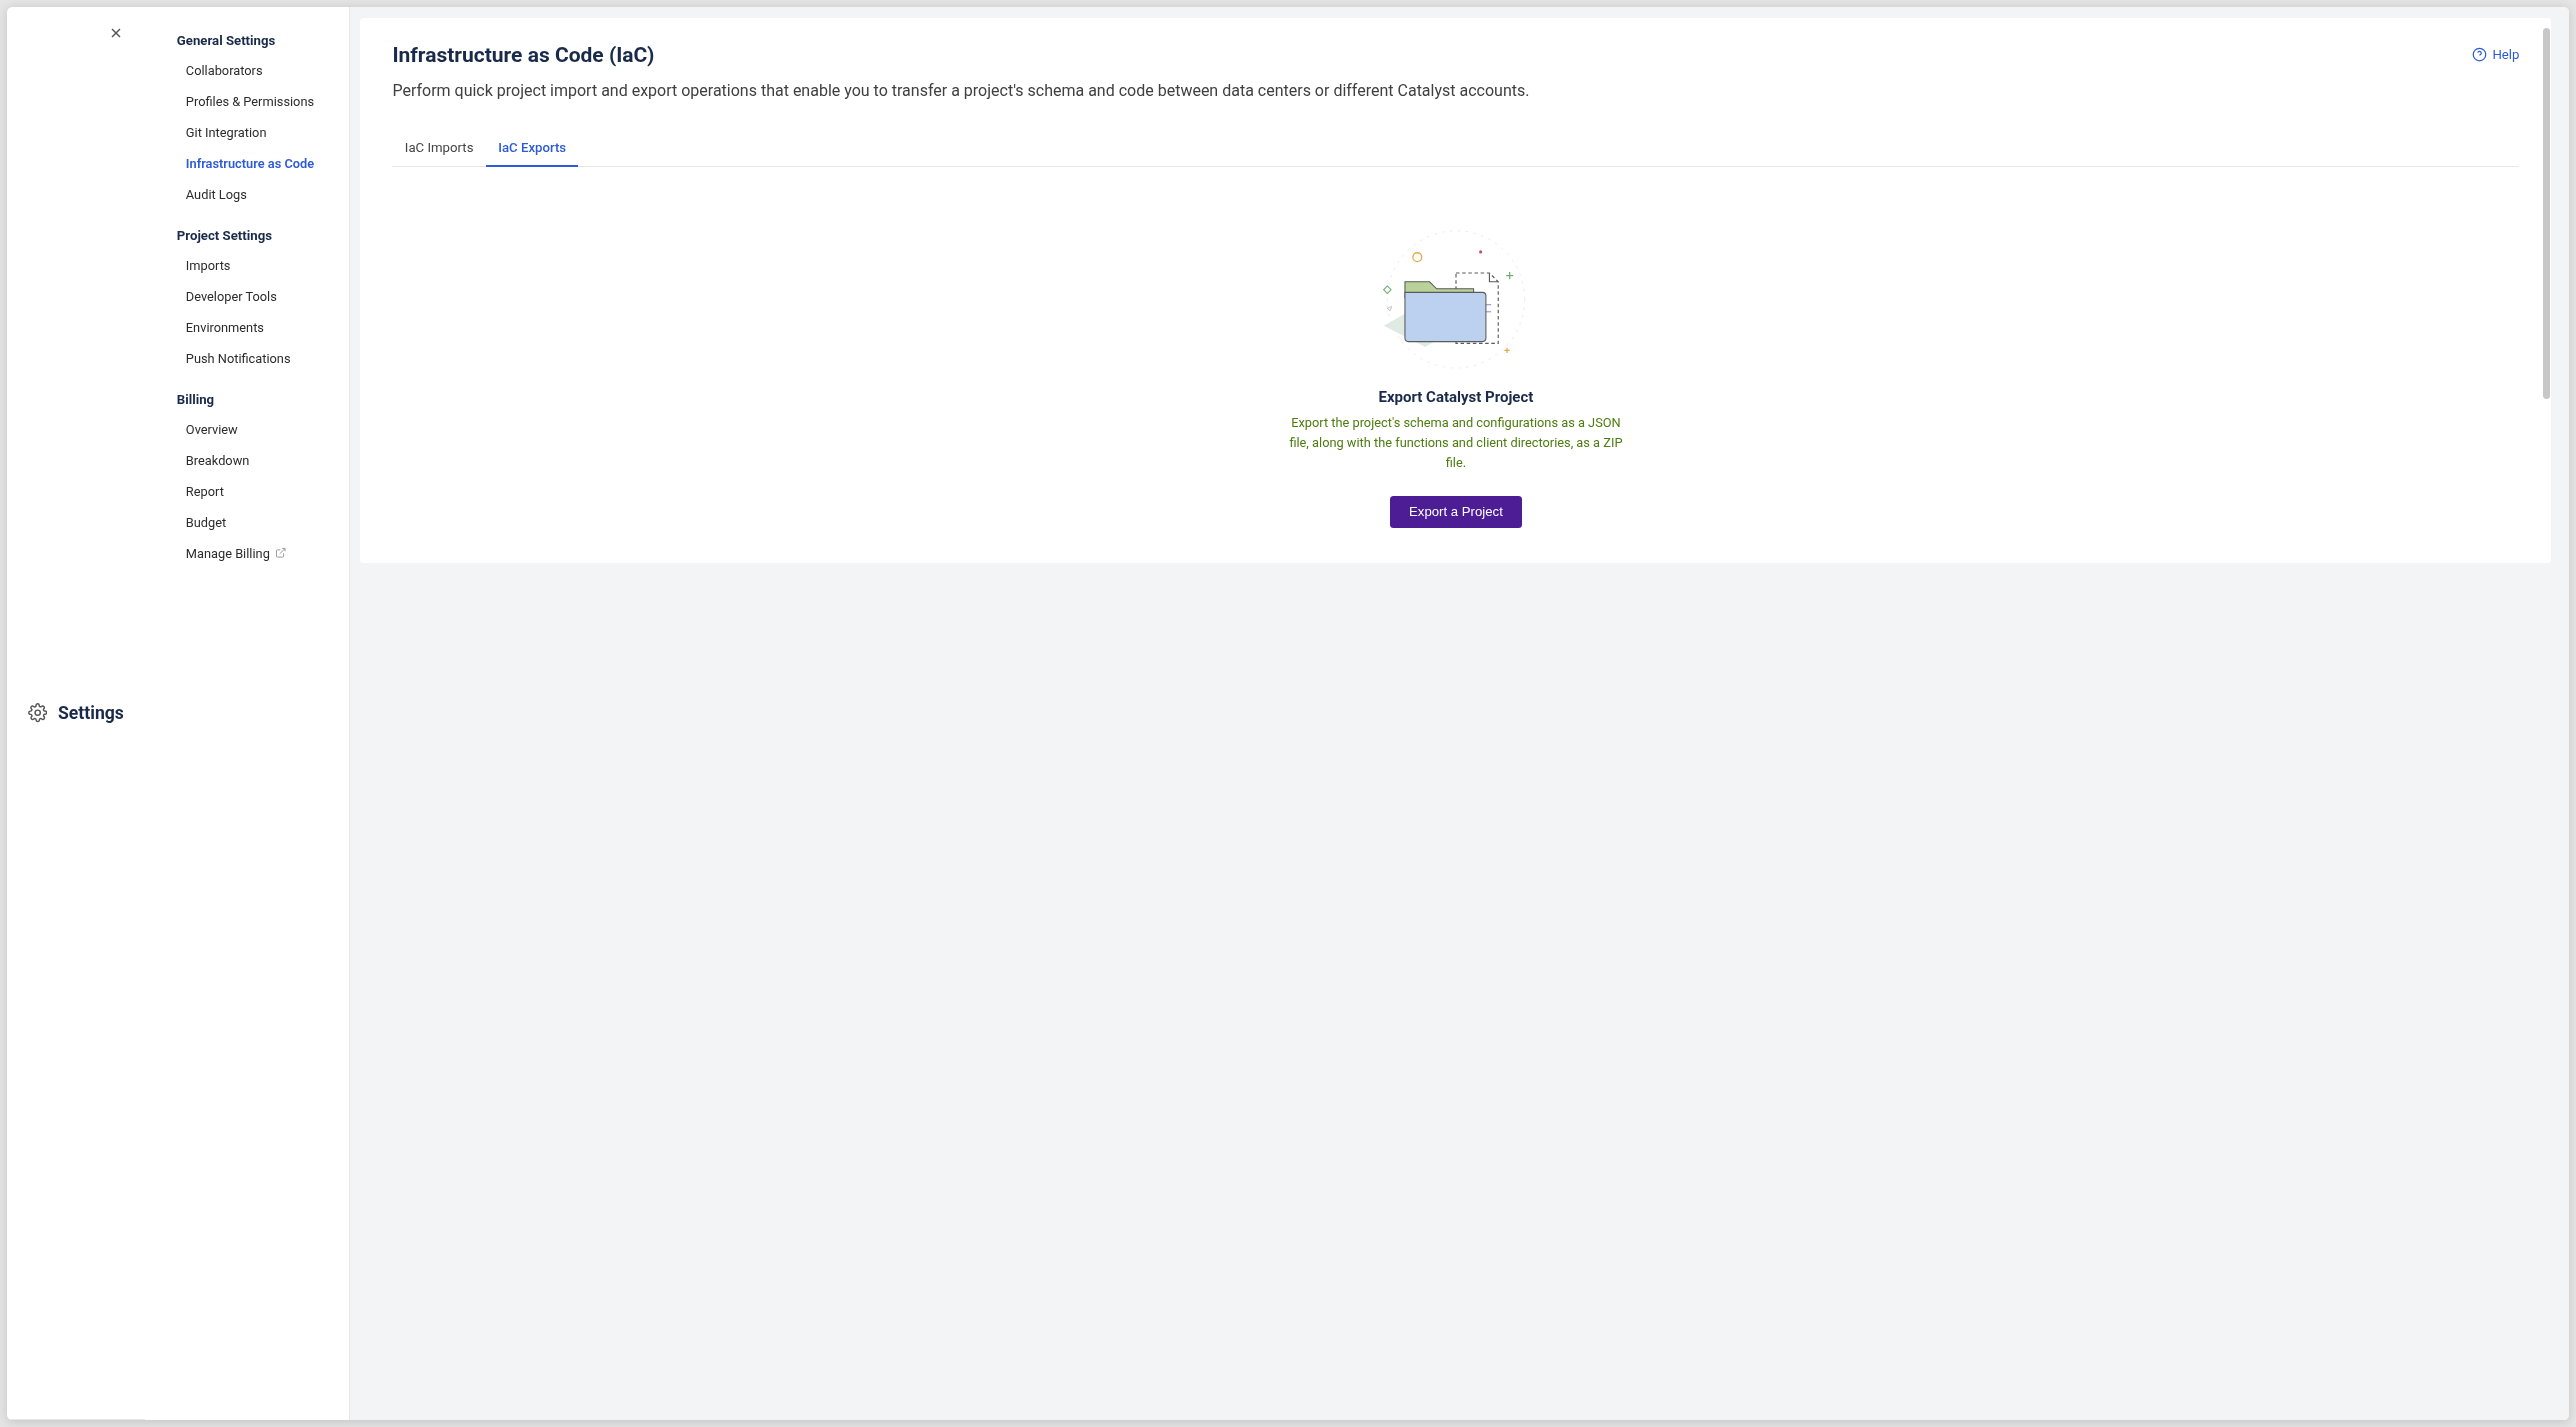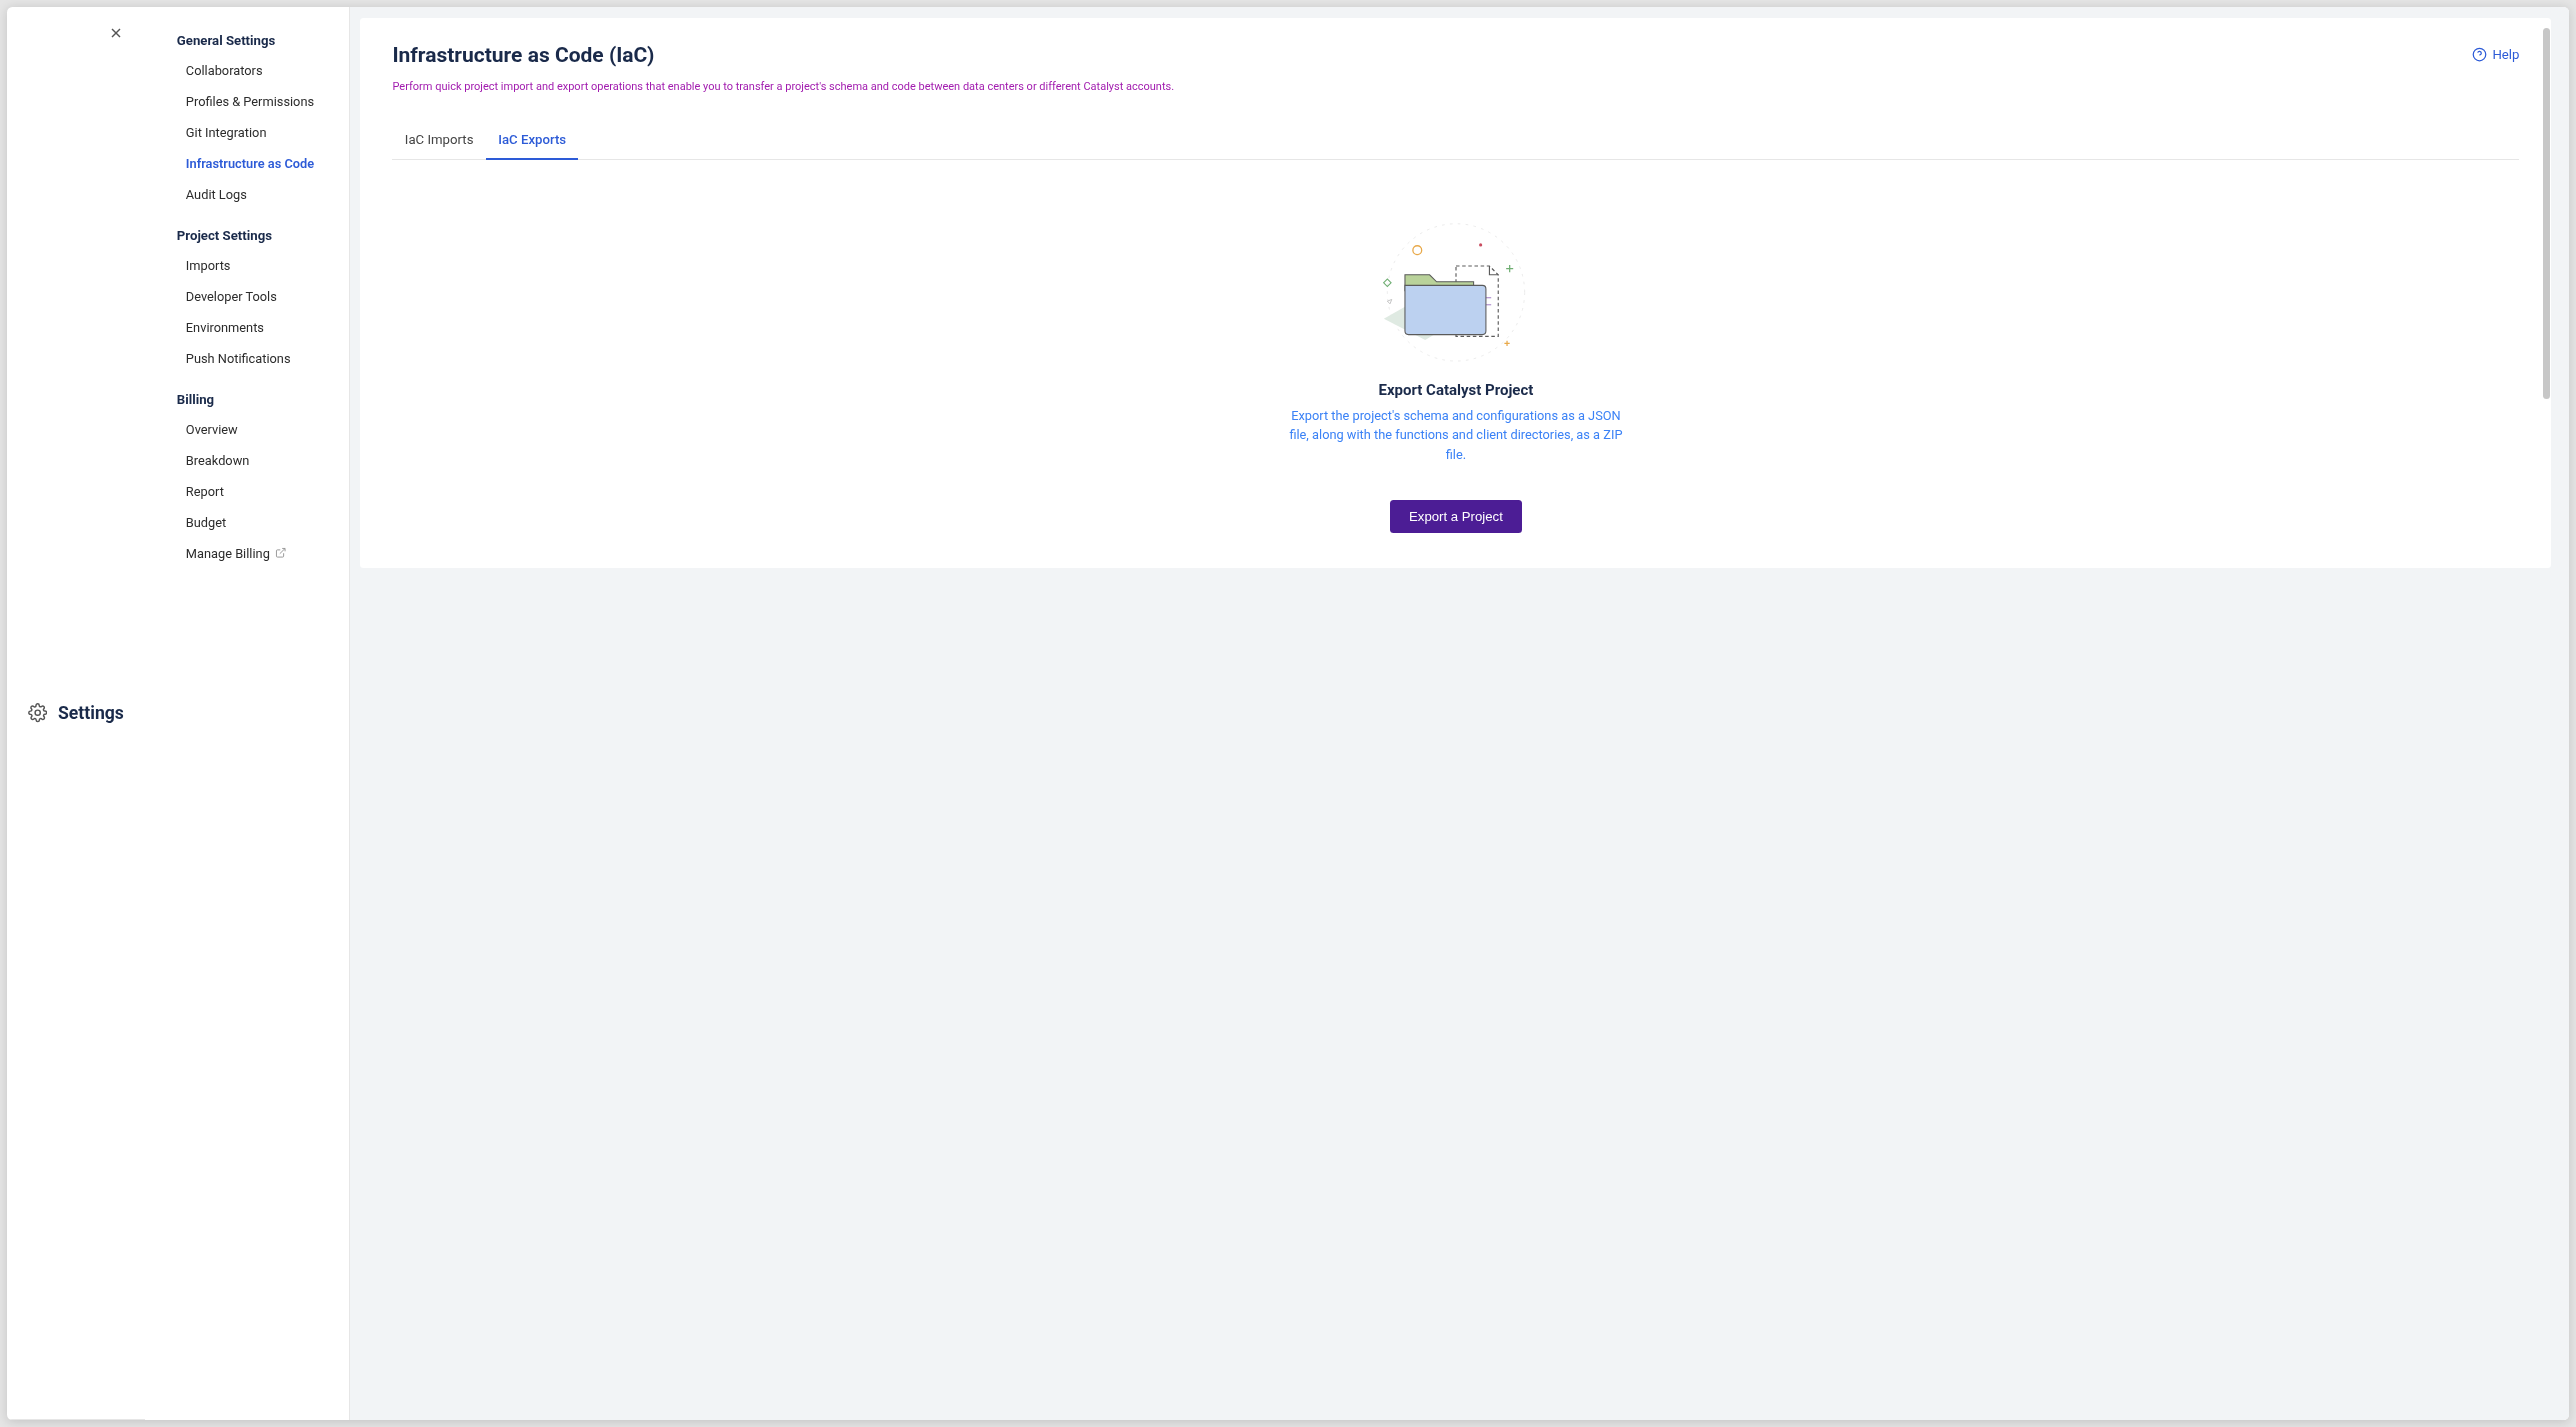--- a/index.html
+++ b/index.html
@@ -120,22 +120,22 @@
       font-size: 13.2px;
       cursor: pointer;
       gap: 5.3px;
     }
     .help-icon {
       width: 15px;
       height: 15px;
     }
     .page-desc {
       margin-top: 12.4px;
-      font-size: 11px;
-      color: #a21caf;
+      font-size: 16px;
+      color: #404040;
       line-height: 1.5;
     }
     .tabs {
       display: flex;
       border-bottom: 0.9px solid #e6e6e6;
       margin-top: 28px;
       gap: 0;
     }
     .tab {
       padding: 8.8px 12.4px 10.6px 12.4px;
@@ -164,24 +164,24 @@
       margin-bottom: 17.6px;
     }
     .empty-title {
       font-size: 15px;
       font-weight: 700;
       color: #1a2a4a;
       margin-bottom: 7px;
     }
     .empty-desc {
       font-size: 12.8px;
-      color: #3b82f6;
+      color: #4d7c0f;
       max-width: 335px;
       line-height: 1.55;
-      margin-bottom: 35px;
+      margin-bottom: 23px;
     }
     .primary-btn {
       background: #4c1d95;
       color: #fff;
       border: none;
       padding: 8.8px 19.4px;
       font-size: 13.2px;
       border-radius: 3.5px;
       cursor: pointer;
     }

